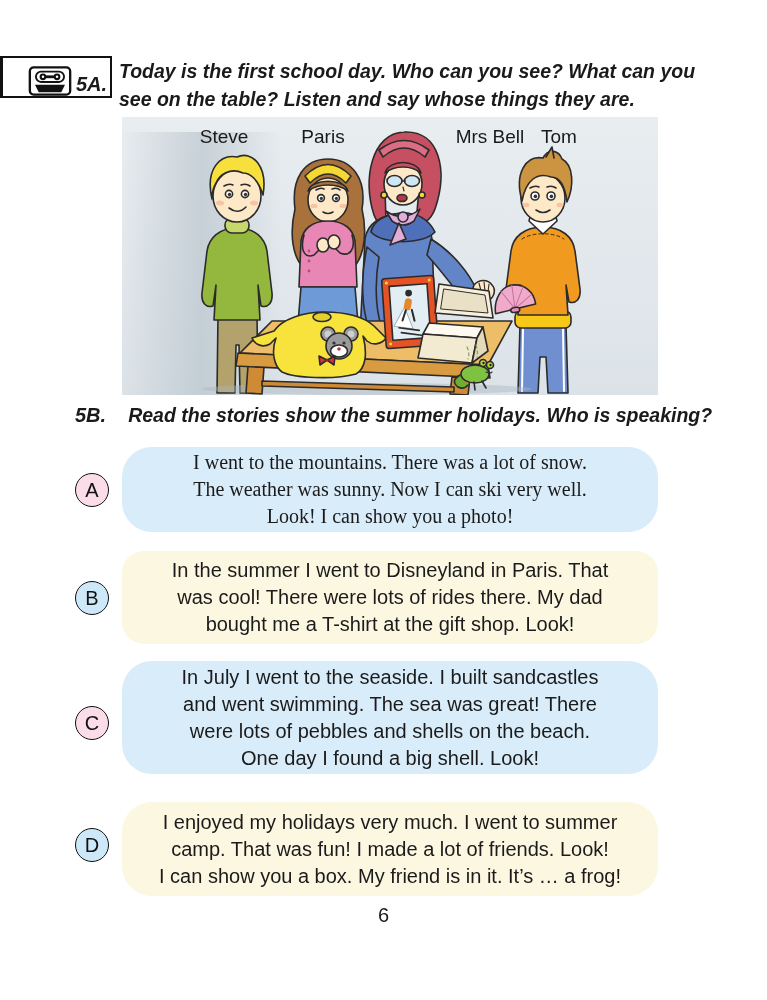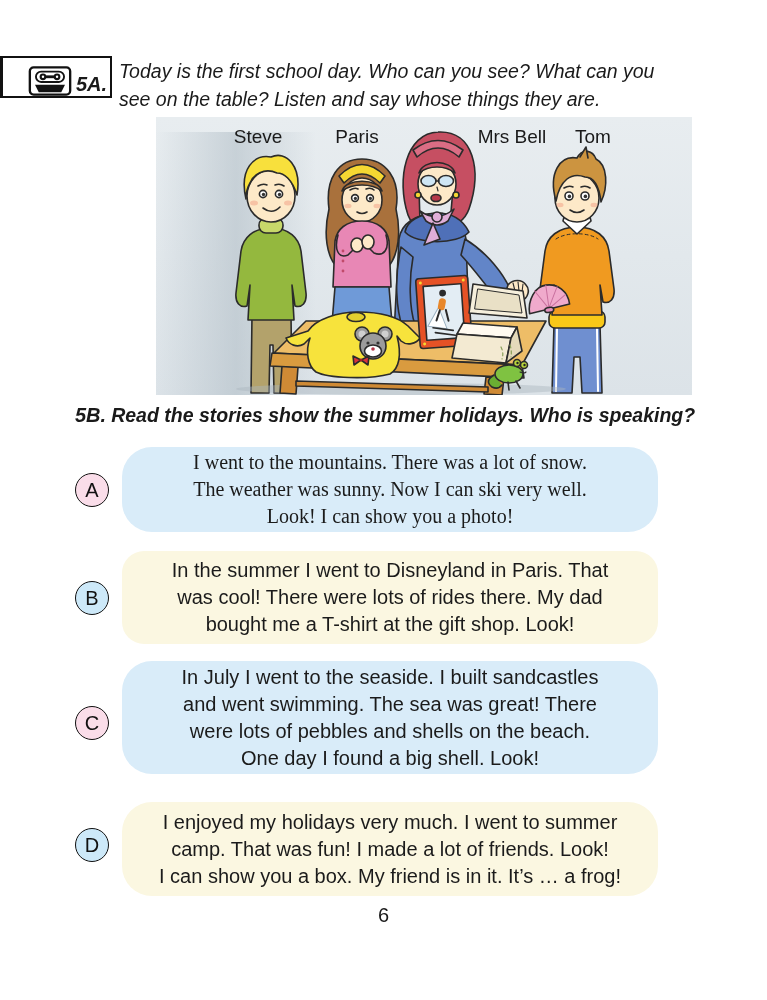--- a/index.html
+++ b/index.html
@@ -10,40 +10,40 @@
 
   
   .task-a-box {
     position:absolute; left:0; top:56px; width:112px; height:42px;
     border:2.5px solid #111; border-left-width:3px; box-sizing:border-box; background:#fff;
     display:flex; align-items:flex-end; justify-content:flex-end; gap:4px; padding-right:3px;
   }
   .task-label { font-style:italic; font-weight:bold; font-size:20px; white-space:nowrap; }
   .task-a-text {
     position:absolute; left:119px; top:58px; width:640px;
-    font-style:italic; font-weight:normal; font-size:19.5px; line-height:27.5px;
+    font-style:italic; font-weight:bold; font-size:19.5px; line-height:27.5px;
     white-space:pre-line;
   }
 
   
   .illustration {
-    position:absolute; left:122px; top:117px; width:536px; height:334px;margin-left:34px;
+    position:absolute; left:122px; top:117px; width:536px; height:334px;
   }
   .illustration svg { position:absolute; left:0; top:0; }
   .char-name {
     position:absolute; top:9px; transform:translateX(-50%);
     font-size:19px; color:#1a1a1a; white-space:nowrap;
   }
 
   
   .task-b-heading {
     position:absolute; left:75px; top:404px; width:680px;
     font-style:italic; font-weight:bold; font-size:19.5px; white-space:nowrap;
   }
-  .task-b-heading .task-label { margin-right:5px; }
+  .task-b-heading .task-label { margin-right:22px; }
 
   
   .bubble {
     position:absolute; left:122px; width:536px; box-sizing:border-box;
     border-radius:30px; display:flex; align-items:center; justify-content:center;
     text-align:center; font-size:20px; line-height:27px; color:#1b1b1b;
     white-space:pre; padding:2px 10px;
   }
   .bubble-blue  { background:#d9ecf9; }
   .bubble-cream { background:#fbf7e1; }
@@ -258,21 +258,21 @@
             <circle cx="368" cy="248" r="3.5" fill="#b8d43c"></circle>
           <circle cx="361.5" cy="246" r="1.2" fill="#222" stroke="none"></circle>
             <circle cx="368.5" cy="248" r="1.2" fill="#222" stroke="none"></circle>
           <path d="M360,264 l4,7 M352,265 l1,8" fill="none"></path>
           <path d="M364,255 q4,2 6,0" fill="none" stroke-width="1.1"></path>
         </g>
       </g>
     </svg>
     <span class="char-name" style="left:102px">Steve</span>
     <span class="char-name" style="left:201px">Paris</span>
-    <span class="char-name" style="left:356px">Mrs Bell</span>
+    <span class="char-name" style="left:368px">Mrs Bell</span>
     <span class="char-name" style="left:437px">Tom</span>
   </div>
 
   <div class="task-b-heading">
     <span class="task-label">5B.</span><span>Read the stories show the summer holidays. Who is speaking?</span>
   </div>
 
   <div class="badge badge-pink badge-a">A</div>
   <div class="bubble bubble-blue bubble-a">I went to the mountains. There was a lot of snow.
 The weather was sunny. Now I can ski very well.

